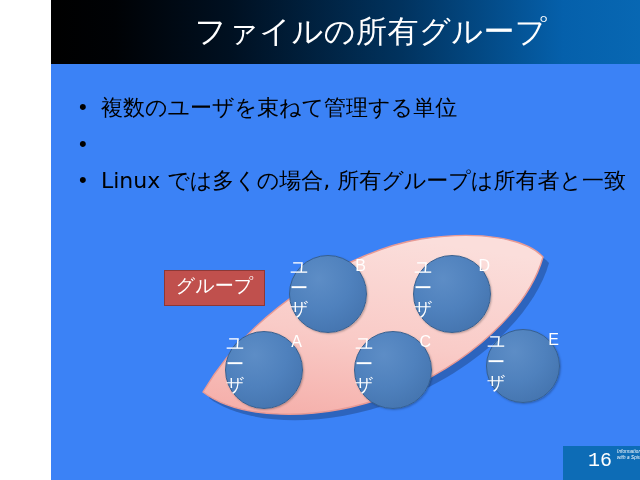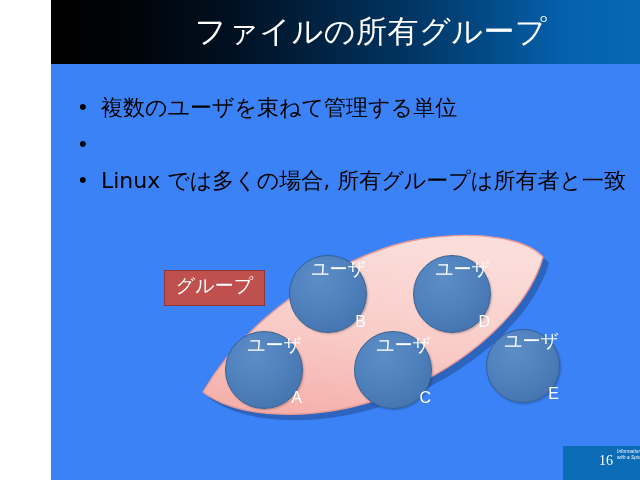--- a/index.html
+++ b/index.html
@@ -96,22 +96,22 @@
   }
 
   .user-node {
     position: absolute;
     border-radius: 50%;
     background: radial-gradient(circle at 38% 30%, #5d8dc6 0%, #4f81bd 45%, #3f6ea8 100%);
     border: 1px solid #37608f;
     box-sizing: border-box;
     color: #ffffff;
     display: flex;
-    flex-direction: column;
-    align-items: flex-end;
+    flex-direction: row;
+    align-items: flex-start;
     justify-content: center;
     box-shadow: 1px 1px 2px rgba(0,0,0,0.25);
     gap: 33px;
   }
   .user-node .u-label {
     font-size: 18px;
     line-height: 21px;
     font-family: "DejaVu Sans", "Liberation Sans", sans-serif;
   }
   .user-node .u-id {
@@ -144,25 +144,25 @@
     top: 446px;
     width: 128px;
     height: 34px;
     background: #0d6cb6;
   }
   #page-number {
     position: absolute;
     left: 536px;
     top: 452px;
     width: 26px;
-    text-align: right;
-    color: #ffffff;
-    font-size: 14px;
+    text-align: center;
+    color: #ffffff;
+    font-size: 20px;
     line-height: 18px;
-    font-family: Liberation Serif, serif;
+    font-family: Liberation Mono, monospace;
   }
   #logo-block {
     position: absolute;
     left: 566px;
     top: 449px;
     width: 72px;
     color: #ffffff;
   }
   #logo-name {
     font-size: 17px;

